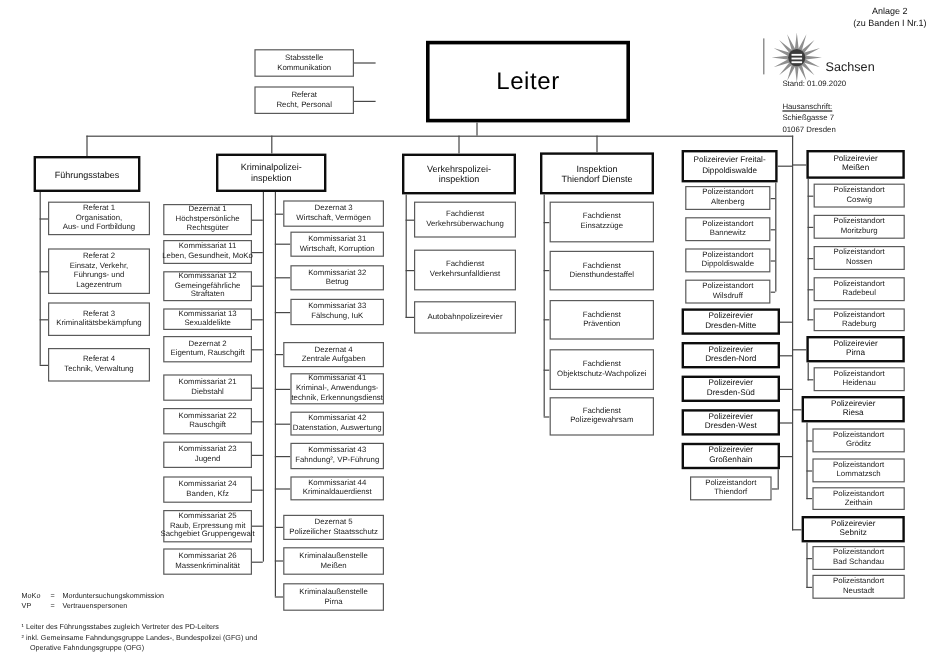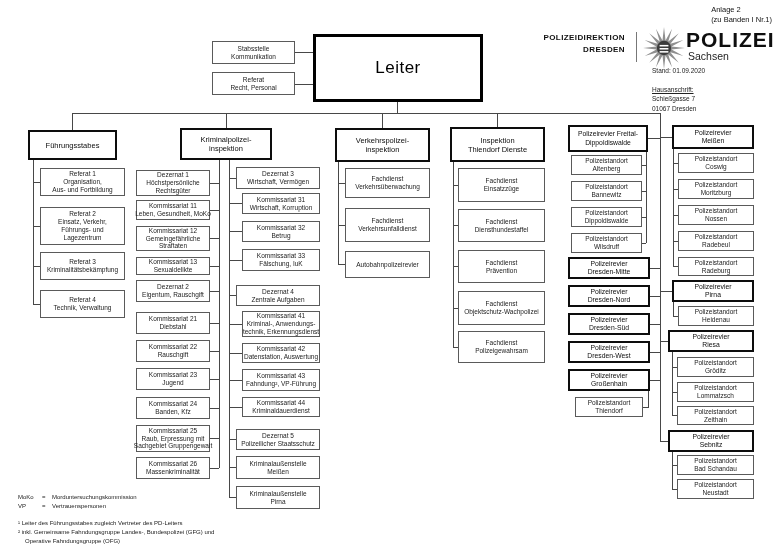--- a/index.html
+++ b/index.html
@@ -7,27 +7,27 @@
   body { width:780px; height:549px; font-family:"Liberation Sans", sans-serif; color:#1a1a1a; }
   .canvas { position:relative; width:780px; height:549px; background:#fff; overflow:hidden; }
 
   
   .node { position:absolute; background:#fff; border:1px solid #5a5a5a; display:flex; flex-direction:column;
           align-items:center; justify-content:center; text-align:center; font-size:6.5px; line-height:1.2;
           color:#222; z-index:2; }
   .node .nline { white-space:nowrap; }
   .hdr { border:2px solid #0d0d0d; font-size:7.5px; color:#0d0d0d; }
   .rev { border:2px solid #0d0d0d; font-size:6.8px; color:#0d0d0d; }
-  .leiter { border:3px solid #000; font-size:17px; letter-spacing:.5px; color:#000; }
+  .leiter { border:3px solid #000; font-size:20px; letter-spacing:.5px; color:#000;margin-left:42px; }
 
   
   .wire { position:absolute; background:#474747; z-index:1; }
 
   
-  .annotation { position:absolute; top:5px; right:8px; text-align:left; font-size:7.5px; line-height:1.35; color:#111; }
+  .annotation { position:absolute; top:5px; right:8px; text-align:center; font-size:7.5px; line-height:1.35; color:#111; }
 
   
   .org-name { position:absolute; top:32px; left:520px; width:105px; text-align:right; font-weight:bold;
               font-size:8px; letter-spacing:.4px; line-height:1.5; color:#111; }
   .brand-divider { position:absolute; left:636px; top:32px; width:1px; height:30px; background:#777; }
   .star { position:absolute; left:642px; top:26px; }
   .brand-polizei { position:absolute; left:686px; top:28px; font-size:21px; font-weight:bold; letter-spacing:1px; color:#0e0e0e; }
   .brand-sachsen { position:absolute; left:688px; top:50px; font-size:10.5px; color:#222; }
   .stand { position:absolute; left:652px; top:67px; font-size:6.5px; color:#222; }
   .address { position:absolute; left:652px; top:85px; font-size:6.5px; line-height:1.45; color:#222; }
@@ -44,35 +44,30 @@
 </head>
 <body>
 
 <div class="canvas">
 
   <div class="annotation">
     <div>Anlage 2</div>
     <div>(zu Banden I Nr.1)</div>
   </div>
 
-  <div class="org-name">
-    <div>POLIZEIDIREKTION</div>
-    <div>DRESDEN</div>
-  </div>
   <div class="brand-divider"></div>
 
   <svg class="star" width="44" height="44" viewBox="0 0 40 40">
     <polygon fill="#8f8f8f" points="39,20 26.9,18.6 37.6,12.7 25.8,16.1 33.4,6.6 23.9,14.2 27.3,2.4 21.4,13.1 20,1 18.6,13.1 12.7,2.4 16.1,14.2 6.6,6.6 14.2,16.1 2.4,12.7 13.1,18.6 1,20 13.1,21.4 2.4,27.3 14.2,23.9 6.6,33.4 16.1,25.8 12.7,37.6 18.6,26.9 20,39 21.4,26.9 27.3,37.6 23.9,25.8 33.4,33.4 25.8,23.9 37.6,27.3 26.9,21.4"></polygon>
     <circle cx="20" cy="20" r="6.5" fill="#3c3c3c"></circle>
     <rect x="16" y="17.2" width="8" height="1.4" fill="#fff"></rect>
     <rect x="16" y="20" width="8" height="1.4" fill="#fff"></rect>
     <rect x="16" y="22.8" width="8" height="1.4" fill="#fff"></rect>
   </svg>
 
-  <div class="brand-polizei">POLIZEI</div>
   <div class="brand-sachsen">Sachsen</div>
   <div class="stand">Stand: 01.09.2020</div>
 
   <div class="address">
     <div class="address-label">Hausanschrift:</div>
     <div>Schießgasse 7</div>
     <div>01067 Dresden</div>
   </div>
 
   <div id="wires">

